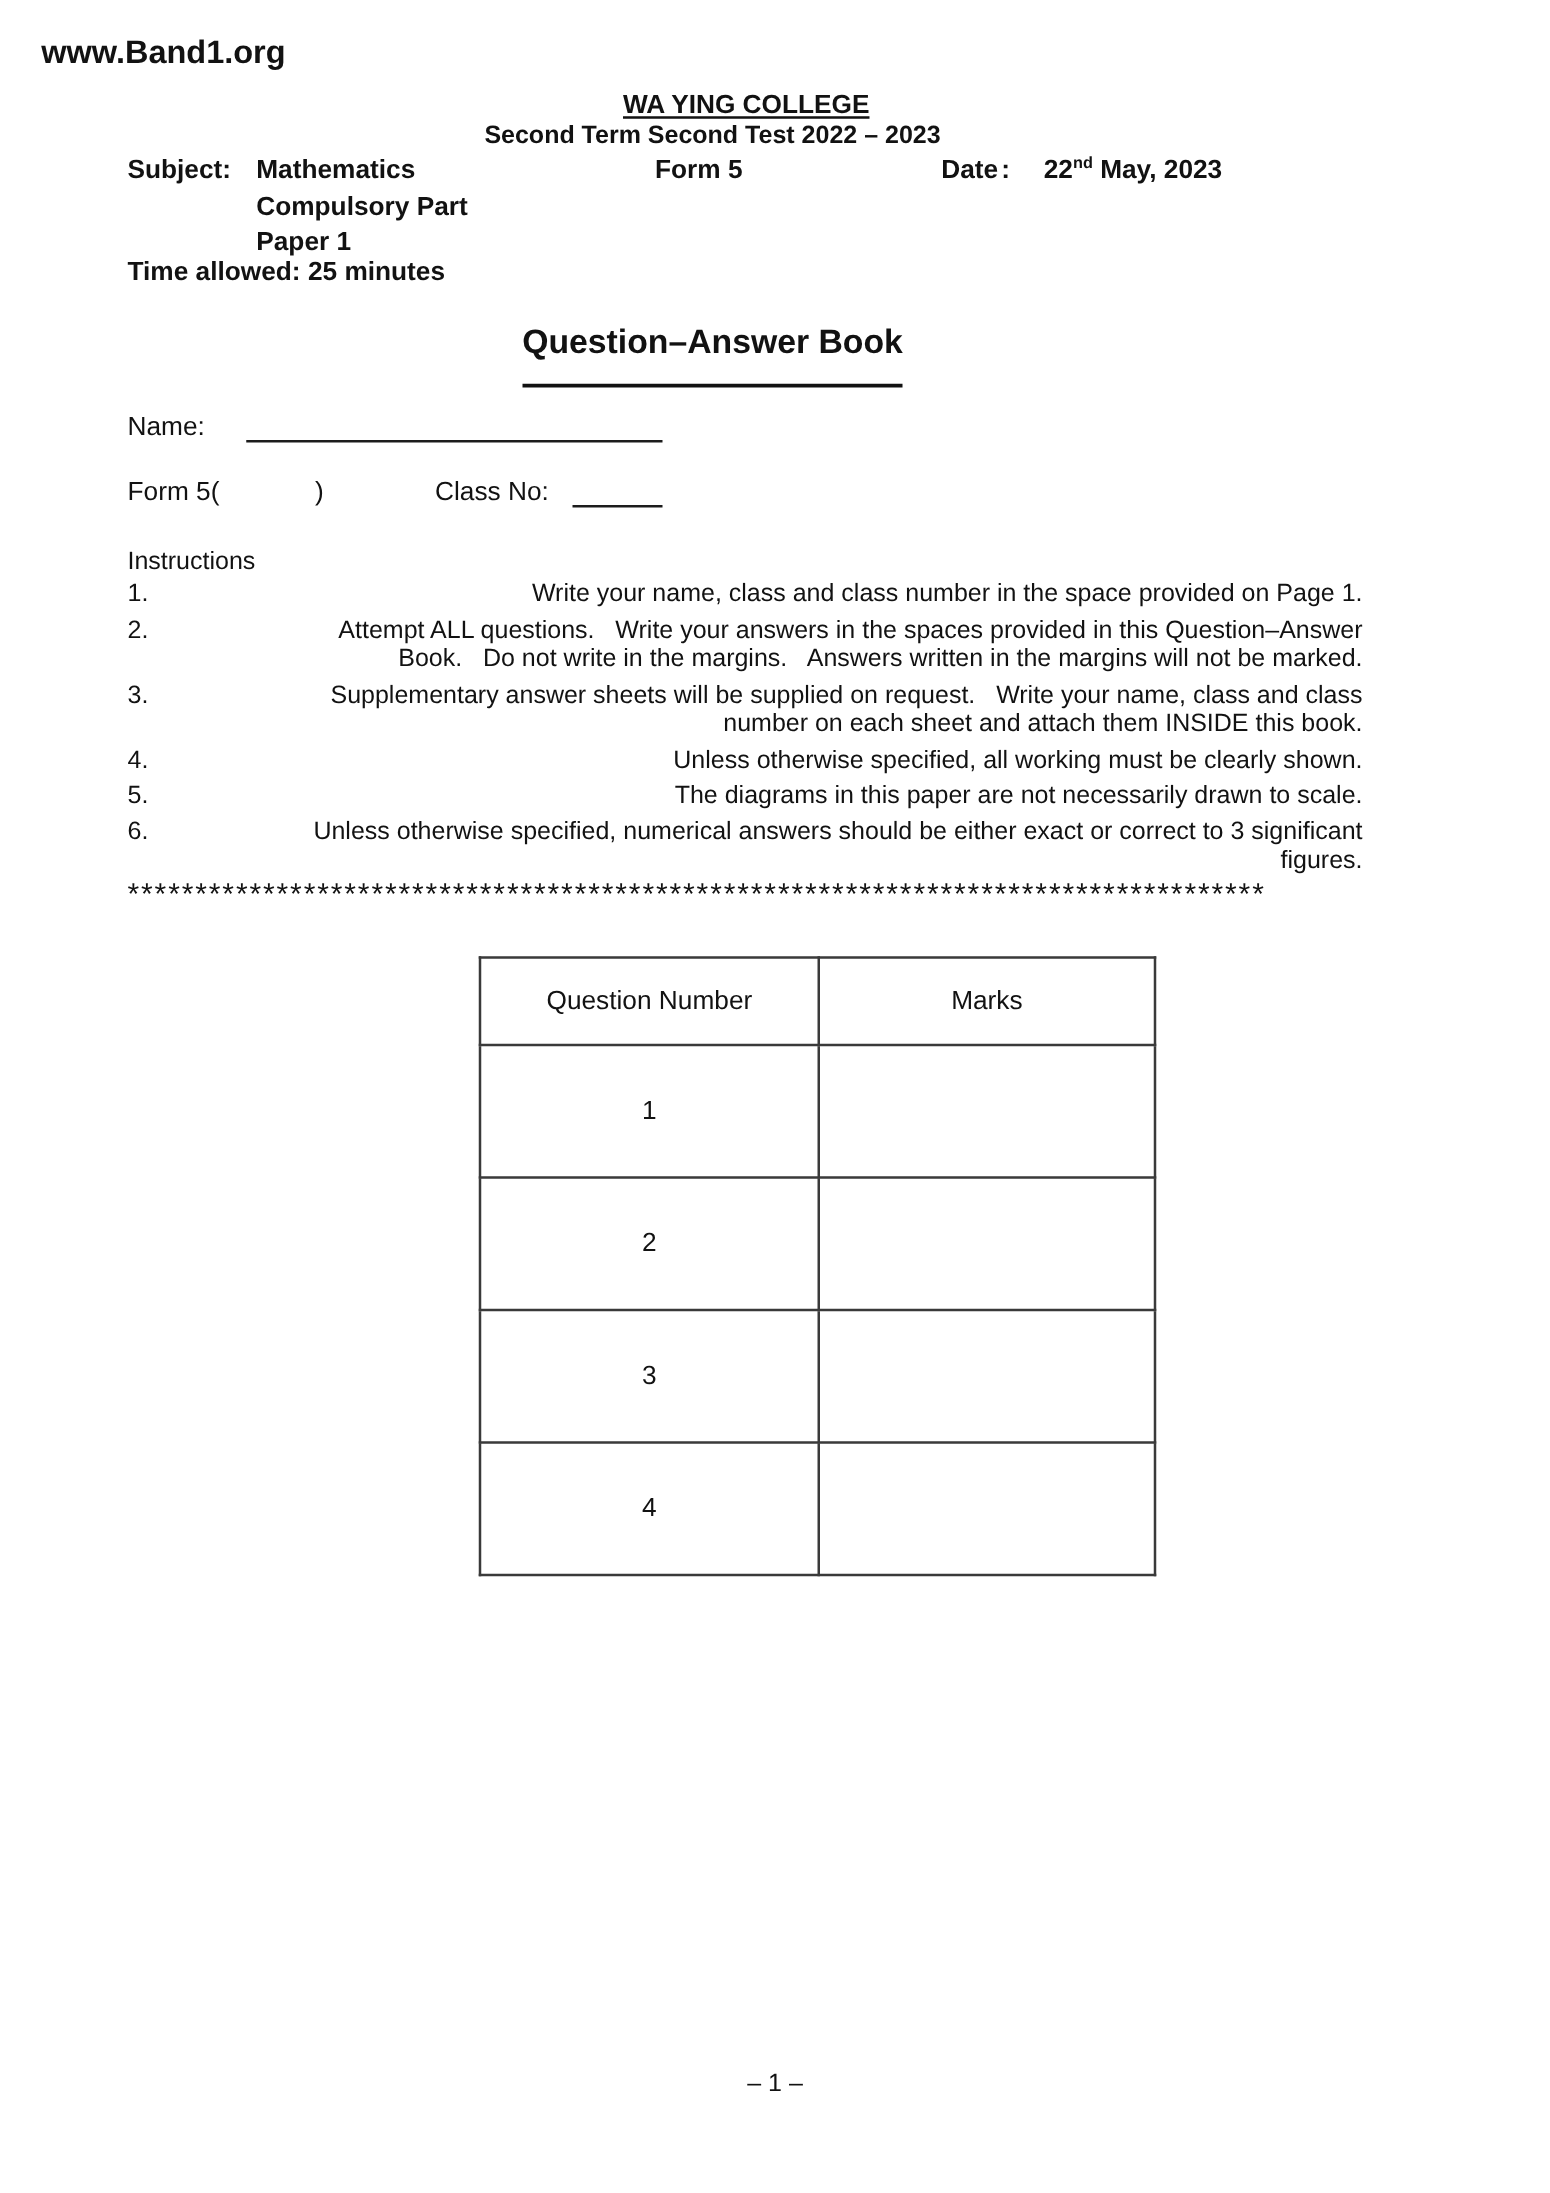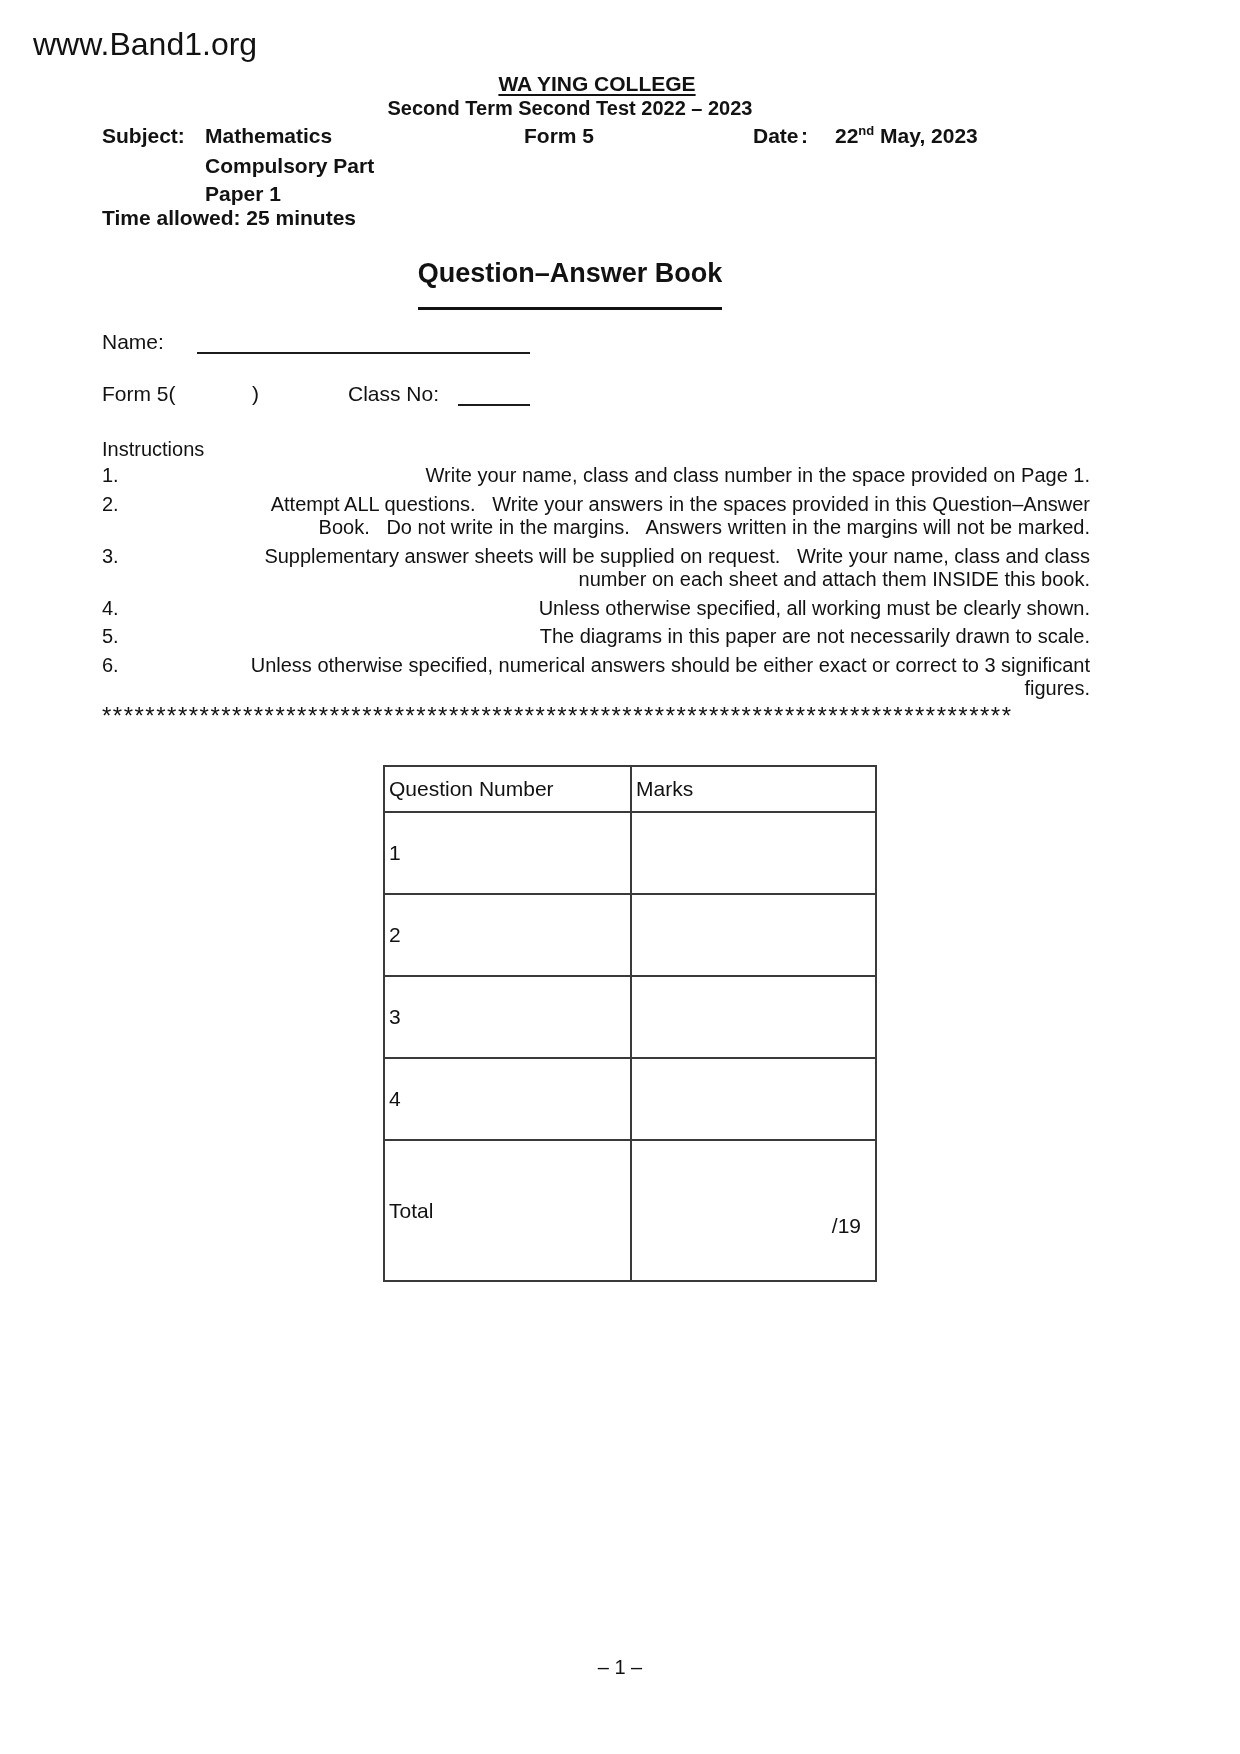--- a/index.html
+++ b/index.html
@@ -22,35 +22,35 @@
   .instr{position:absolute;left:102px;top:464px;width:1000px;font-size:20px;line-height:23.5px;}
   .instr-item{display:flex;margin-bottom:5px;}
   .instr-num{width:48px;flex:0 0 48px;}
   .instr-txt{white-space:pre-wrap;width:940px;text-align:right;}
   .divider{position:absolute;left:102px;top:702px;font-size:24px;letter-spacing:1.5px;white-space:pre;}
   table.marks{
     position:absolute;left:383px;top:765px;width:472px;
     border-collapse:collapse;table-layout:fixed;
   }
   table.marks td,table.marks th{
-    border:2px solid #3a3a3a;text-align:left;vertical-align:middle;
-    font-weight:normal;font-size:21px;padding:4px;
+    border:2px solid #3a3a3a;text-align:center;vertical-align:middle;
+    font-weight:normal;font-size:21px;padding:16px;
   }
   .col-q{width:237px;}
   .col-m{width:235px;}
   tr.thead td{height:36px;}
   tr.qrow td{height:72px;}
   tr.trow td{height:109px;}
   .total-label{font-weight:bold;font-size:24px;}
   .total-marks{
     text-align:right !important;font-size:50px;
     padding:30px 14px 0 0 !important;line-height:1;
   }
   .footer{position:absolute;left:0;top:1656px;width:1240px;text-align:center;font-size:20px;}
-  .watermark{position:absolute;left:33px;top:26px;font-size:32px;}
+  .watermark{position:absolute;left:33px;top:26px;font-size:26px;font-weight:bold;}
 </style>
 </head>
 <body>
 
 <div class="page">
 
   <div class="watermark">www.Band1.org</div>
 
   <div class="center-block w-school" style="top:72px;padding-left:27px;">
     <span class="school-name">WA YING COLLEGE</span>
@@ -129,22 +129,18 @@
       <td></td>
     </tr>
     <tr class="qrow">
       <td>3</td>
       <td></td>
     </tr>
     <tr class="qrow">
       <td>4</td>
       <td></td>
     </tr>
-    <tr class="trow">
-      <td class="total-label">Total</td>
-      <td class="total-marks">/19</td>
-    </tr>
   </tbody>
     </table>
 
   <div class="footer">– 1 –</div>
 
 </div>
 
 </body></html>

